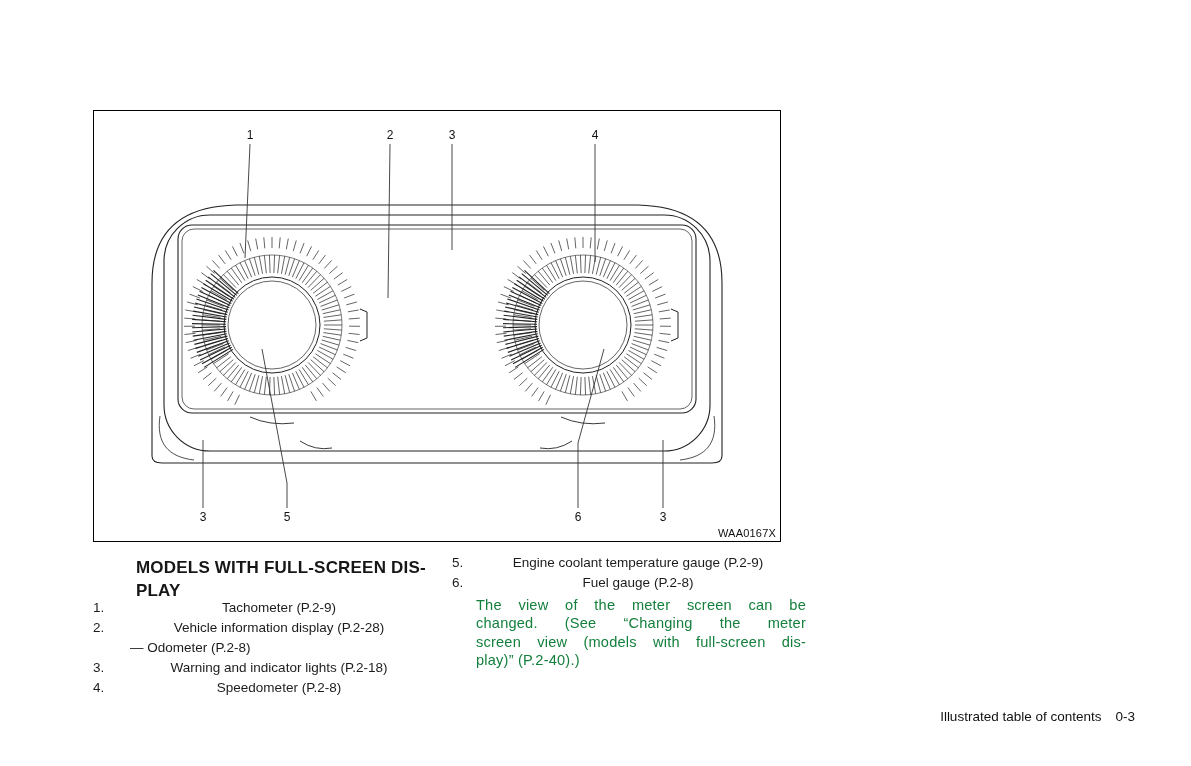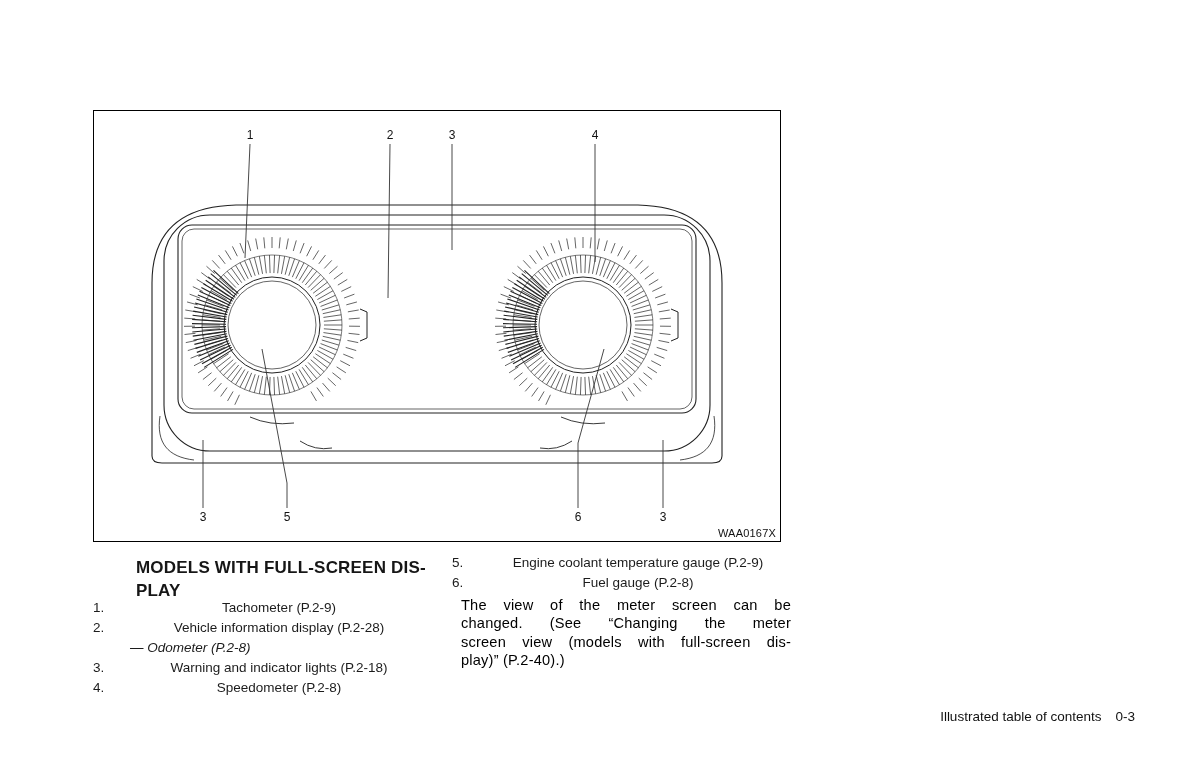--- a/index.html
+++ b/index.html
@@ -38,25 +38,25 @@
     letter-spacing:0.2px;color:#161616;
     white-space:pre-line;
     margin-left:43px;
   }
   .list{position:absolute;font-size:13.5px;line-height:14px;}
   .list-left{left:93px;top:601px;width:335px;}
   .list-right{left:452px;top:556px;width:335px;}
   .list-row{display:flex;margin-bottom:6px;}
   .list-num{width:37px;flex:0 0 37px;}
   .list-text{flex:1;text-align:center;}
-  .list-sub{margin-left:37px;margin-bottom:6px;font-style:italic;}
+  .list-sub{margin-left:37px;margin-bottom:6px;}
   .paragraph{
-    position:absolute;left:461px;top:596px;width:330px;
+    position:absolute;left:476px;top:596px;width:330px;
     font-size:14.6px;line-height:18.4px;letter-spacing:0.2px;
-    color:#000000;
+    color:#15803d;
   }
   .pline{text-align:justify;}
   .pline.jline{text-align-last:justify;}
   
   .footer{
     position:absolute;right:56px;top:709px;
     font-size:13.5px;font-weight:normal;color:#111;
     display:flex;gap:14px;
   }
 </style>

